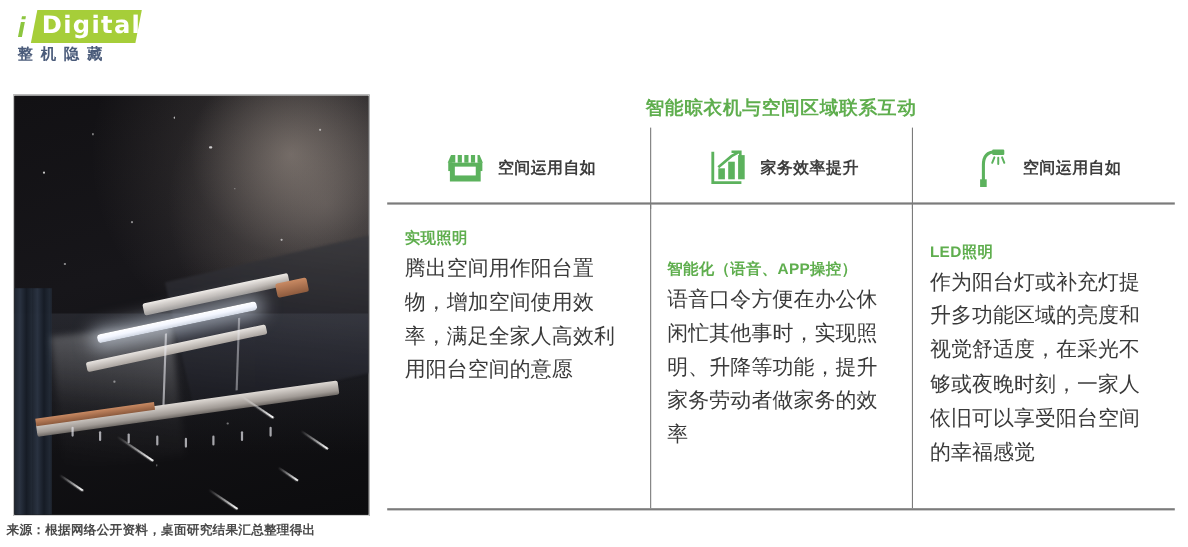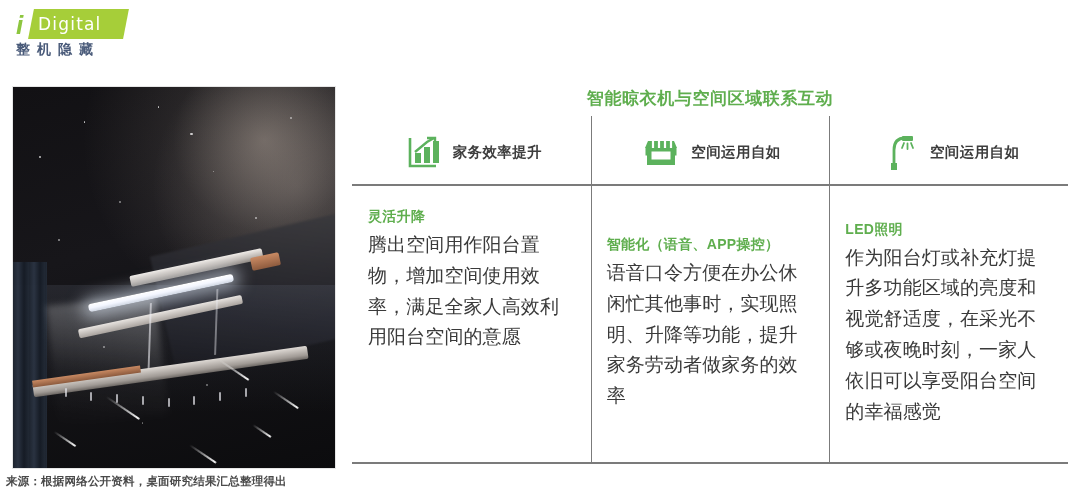--- a/index.html
+++ b/index.html
@@ -20,21 +20,21 @@
     color: #8dc63f; line-height: 30px; letter-spacing: -1px;
   }
   .logo-banner {
     position: absolute; left: 17px; top: 1px;
     width: 95px; height: 30px;
     background: #a6ce39;
     transform: skewX(-11deg);
   }
   .logo-word {
     position: absolute; left: 24px; top: 3px;
-    font-size: 17px; font-weight: 400; color: #ffffff;
+    font-size: 22px; font-weight: 700; color: #ffffff;
     letter-spacing: 1.2px; line-height: 26px;
     font-family: "DejaVu Sans", sans-serif;
   }
   .logo-cn {
     position: absolute; left: 2px; top: 33px;
     font-size: 14px; color: #4a5b7a; font-weight: 700;
     letter-spacing: 7px;
   }
 
   
@@ -233,43 +233,43 @@
 
   <div class="title">智能晾衣机与空间区域联系互动</div>
 
   <div class="table">
 
     <div class="thead">
 
       <div class="hcell">
         <div class="hc-icon">
           <svg width="40" height="40" viewBox="0 0 40 40">
+            <path d="M7 9 h26 l3 7 H4 Z" fill="#5cb25d"></path>
+            <path d="M12 9 v7 M18 9 v7 M24 9 v7 M30 9 v7" stroke="#ffffff" stroke-width="2.2" fill="none"></path>
+            <rect x="6" y="16" width="28" height="17" fill="#5cb25d"></rect>
+            <rect x="10.5" y="19.5" width="19" height="8" fill="#ffffff"></rect>
+            <rect x="4.5" y="15.5" width="3.5" height="8" fill="#5cb25d"></rect>
+            <rect x="32" y="15.5" width="3.5" height="8" fill="#5cb25d"></rect>
+          </svg>
+        </div>
+        <div class="hc-label">空间运用自如</div>
+      </div>
+
+      <div class="hcell">
+        <div class="hc-icon">
+          <svg width="40" height="40" viewBox="0 0 40 40">
             <path d="M7 6 v28 h26" stroke="#5cb25d" stroke-width="2.6" fill="none"></path>
             <rect x="12" y="21" width="6" height="10" fill="#5cb25d"></rect>
             <rect x="21" y="15" width="6" height="16" fill="#5cb25d"></rect>
             <rect x="30" y="9" width="6" height="22" fill="#5cb25d"></rect>
             <path d="M12 20 L24 10 L31 6" stroke="#5cb25d" stroke-width="2.4" fill="none"></path>
             <path d="M24 6 h8 v7" stroke="#5cb25d" stroke-width="2.4" fill="none"></path>
           </svg>
         </div>
         <div class="hc-label">家务效率提升</div>
-      </div>
-
-      <div class="hcell">
-        <div class="hc-icon">
-          <svg width="40" height="40" viewBox="0 0 40 40">
-            <path d="M7 9 h26 l3 7 H4 Z" fill="#5cb25d"></path>
-            <path d="M12 9 v7 M18 9 v7 M24 9 v7 M30 9 v7" stroke="#ffffff" stroke-width="2.2" fill="none"></path>
-            <rect x="6" y="16" width="28" height="17" fill="#5cb25d"></rect>
-            <rect x="10.5" y="19.5" width="19" height="8" fill="#ffffff"></rect>
-            <rect x="4.5" y="15.5" width="3.5" height="8" fill="#5cb25d"></rect>
-            <rect x="32" y="15.5" width="3.5" height="8" fill="#5cb25d"></rect>
-          </svg>
-        </div>
-        <div class="hc-label">空间运用自如</div>
       </div>
 
       <div class="hcell">
         <div class="hc-icon">
           <svg width="40" height="44" viewBox="0 0 40 44">
             <path d="M14 38 V20 C14 11 19 8 25 8" stroke="#5cb25d" stroke-width="2.8" fill="none" stroke-linecap="round"></path>
             <rect x="11" y="33" width="6" height="7" fill="#5cb25d"></rect>
             <rect x="22" y="6" width="11" height="5" rx="1" fill="#5cb25d"></rect>
             <path d="M24 13 l-2 5 M27.5 13.5 v5.5 M31 13 l2 5" stroke="#5cb25d" stroke-width="1.8" stroke-linecap="round"></path>
           </svg>
@@ -278,21 +278,21 @@
       </div>
 
     </div>
 
     <div class="hrule"></div>
 
     <div class="tbody">
 
       <div class="bcell">
         <div class="blk">
-          <div class="bhead">灵活升降</div>
+          <div class="bhead">实现照明</div>
           <div class="btext">腾出空间用作阳台置物，增加空间使用效率，满足全家人高效利用阳台空间的意愿</div>
         </div>
       </div>
 
       <div class="bcell mid">
         <div class="blk">
           <div class="bhead">智能化（语音、APP操控）</div>
           <div class="btext">语音口令方便在办公休闲忙其他事时，实现照明、升降等功能，提升家务劳动者做家务的效率</div>
         </div>
       </div>

